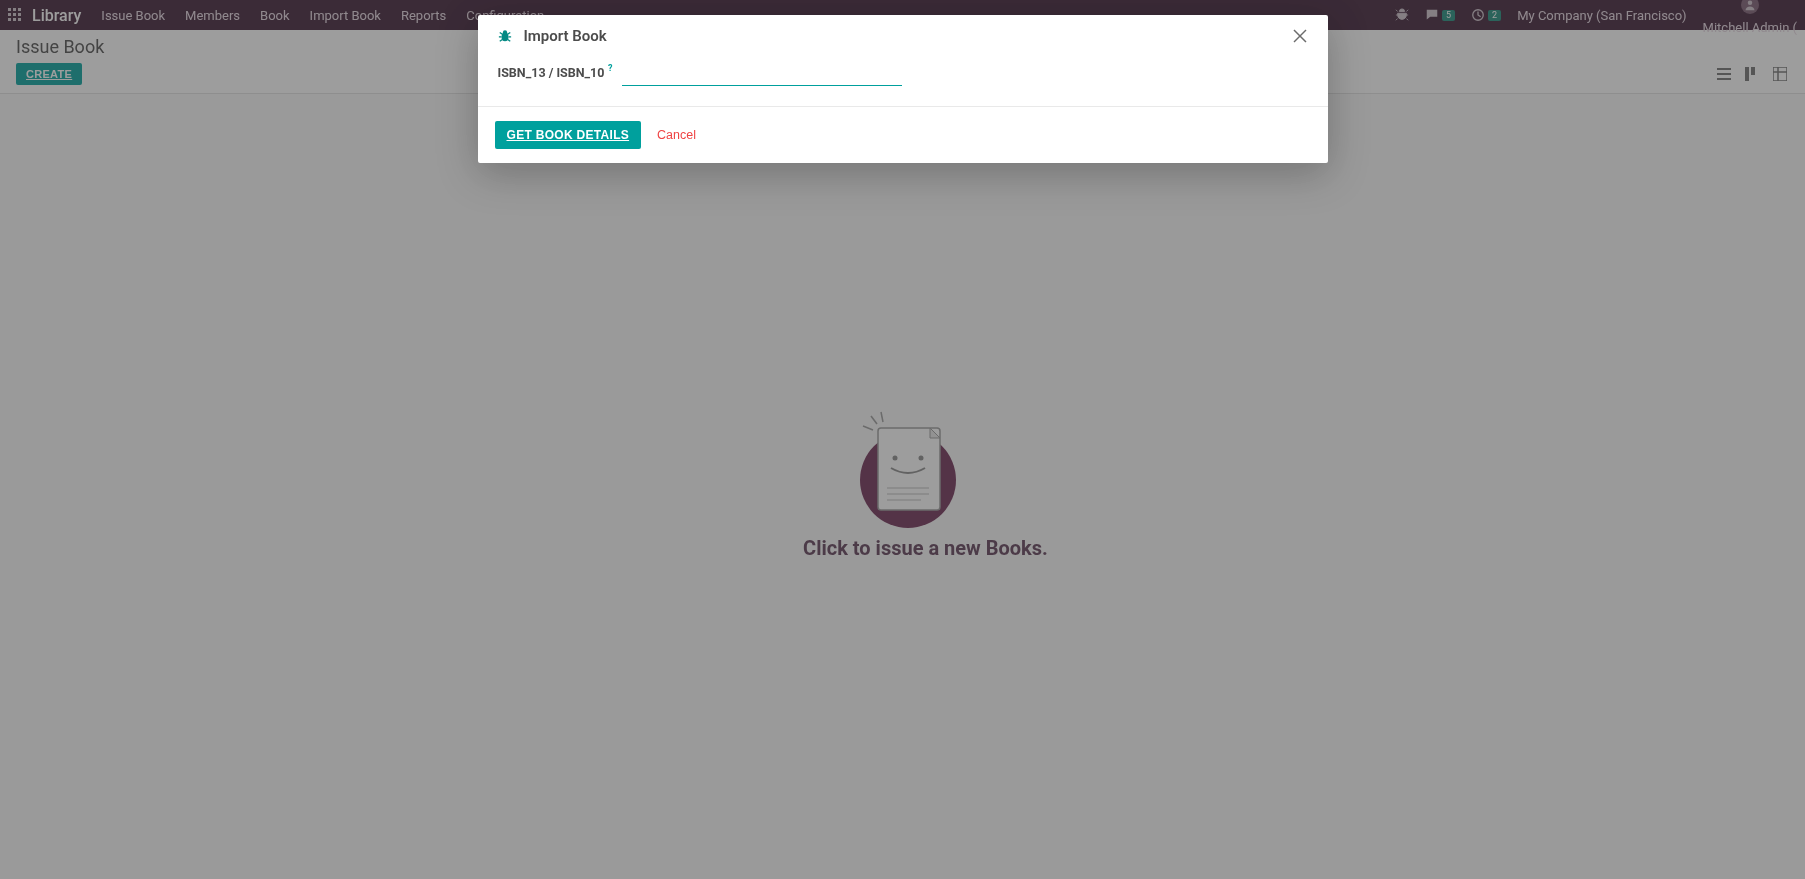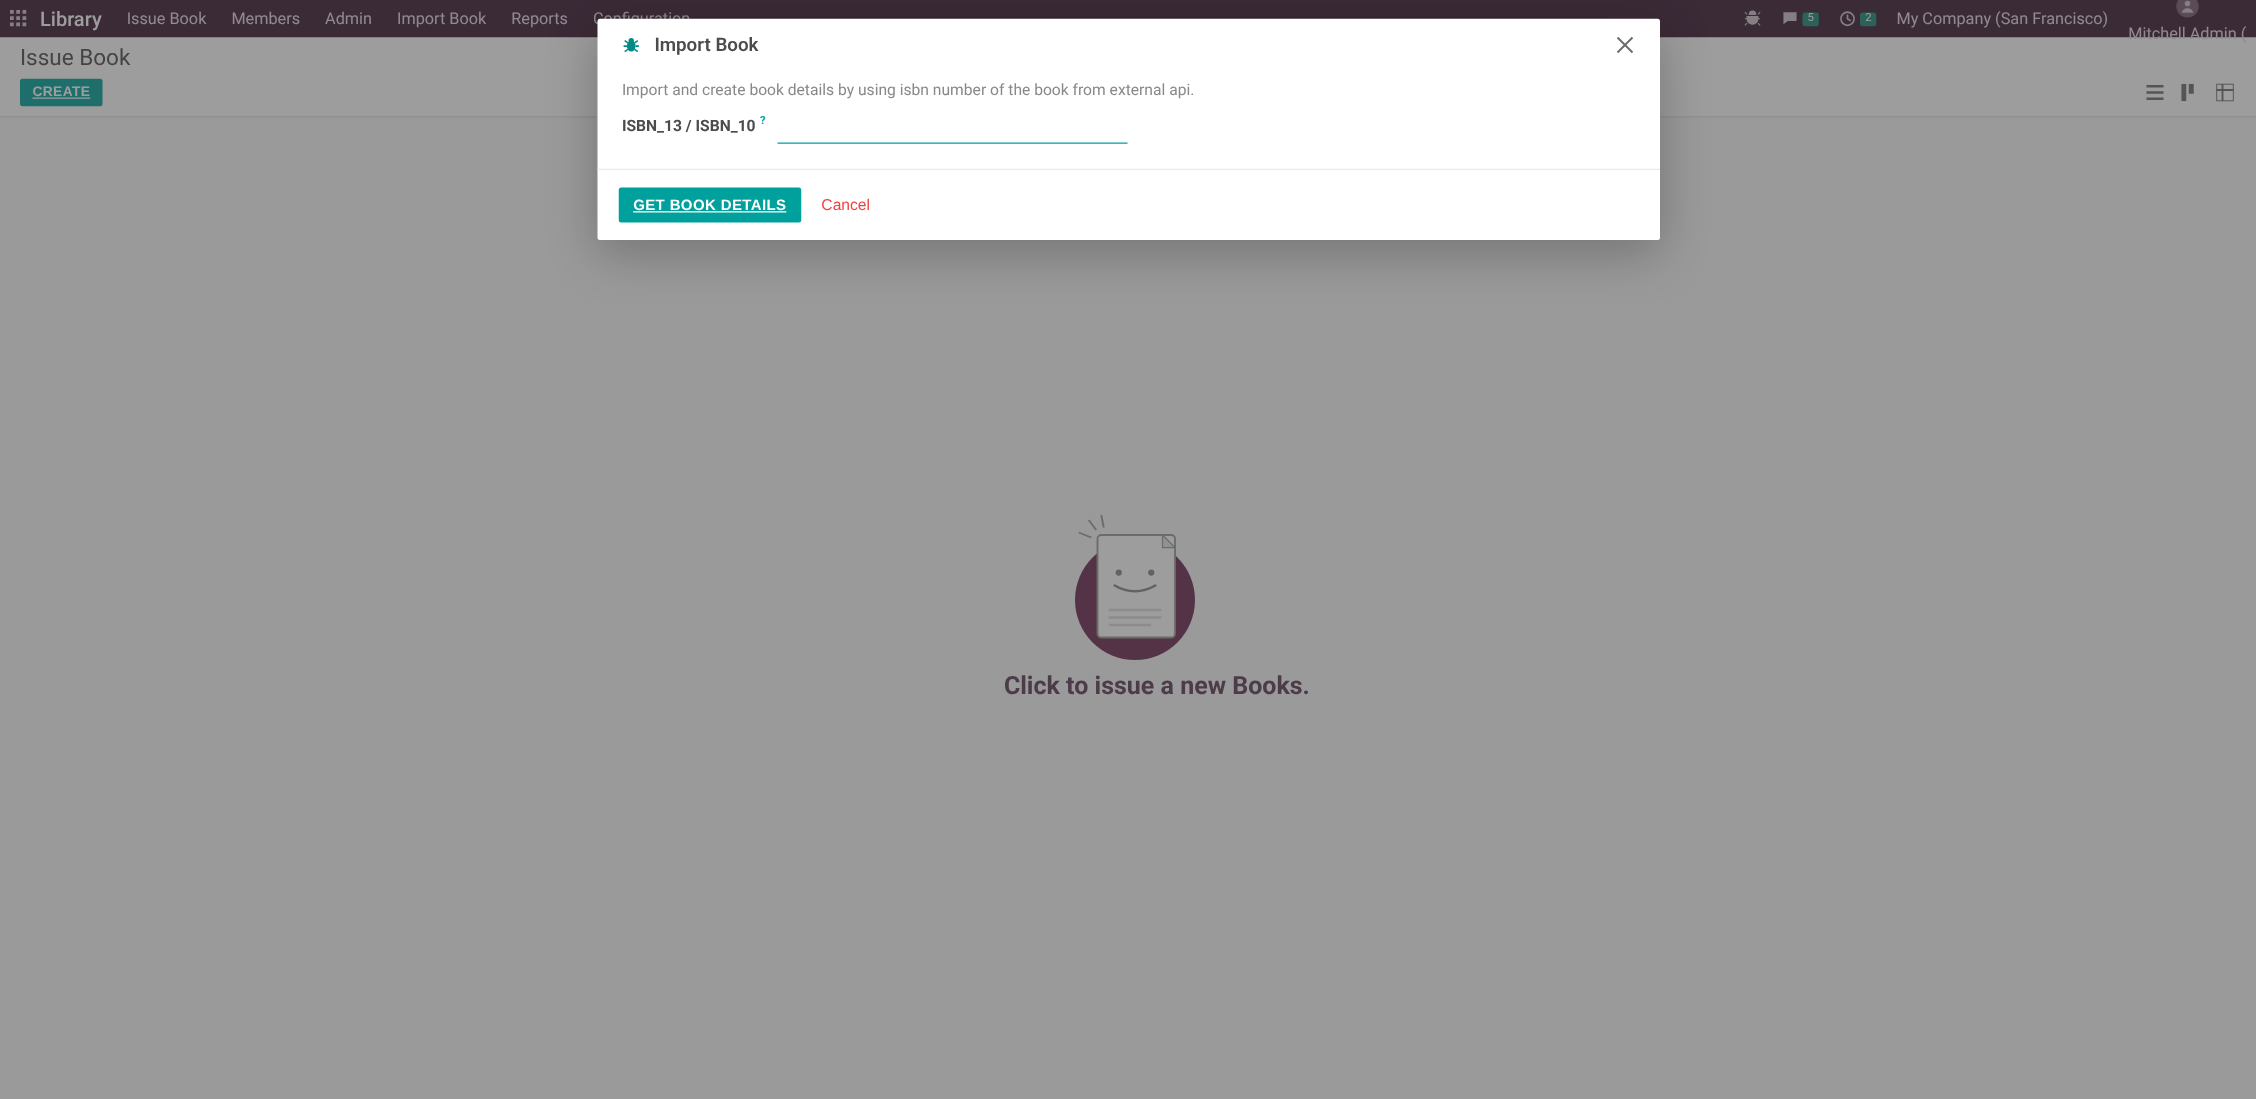--- a/index.html
+++ b/index.html
@@ -132,21 +132,21 @@
           <rect x="0" y="10" width="3" height="3"></rect>
           <rect x="5" y="10" width="3" height="3"></rect>
           <rect x="10" y="10" width="3" height="3"></rect>
         </g>
       </svg>
   </span>
   <span class="brand">Library</span>
   <div class="nav-items">
     <span class="nav-item">Issue Book</span>
     <span class="nav-item">Members</span>
-    <span class="nav-item">Admin</span>
+    <span class="nav-item">Book</span>
     <span class="nav-item">Import Book</span>
     <span class="nav-item">Reports</span>
     <span class="nav-item">Configuration</span>
   </div>
   <div class="spacer"></div>
   <div class="right">
     <span class="icon-btn">
       <svg width="14" height="14" viewBox="0 0 16 16">
           <path fill="#cfc2cb" d="M8 1a3 3 0 0 1 3 3h-6a3 3 0 0 1 3-3zm-5 5h10v2c0 2.8-2.2 5-5 5s-5-2.2-5-5V6zm-2 2h2M13 8h2M3 12l-2 2M13 12l2 2M3 4L1 2M13 4l2-2" stroke="#cfc2cb" stroke-width="1"></path>
         </svg>
@@ -249,21 +249,20 @@
       </span>
       <span class="modal-title">Import Book</span>
       <span class="modal-close">
         <svg width="16" height="16" viewBox="0 0 16 16">
             <line x1="2" y1="2" x2="14" y2="14" stroke="#6c6c6c" stroke-width="1.5"></line>
             <line x1="14" y1="2" x2="2" y2="14" stroke="#6c6c6c" stroke-width="1.5"></line>
           </svg>
       </span>
     </div>
     <div class="modal-body">
-      <div class="modal-desc">Import and create book details by using isbn number of the book from external api.</div>
       <div class="form-row">
         <span class="form-label">
           <span>ISBN_13 / ISBN_10</span>
           <span class="help">?</span>
         </span>
         <input class="form-input" type="text" value="" style="">
       </div>
     </div>
     <div class="modal-footer">
       <button class="btn btn-primary">GET BOOK DETAILS</button>

